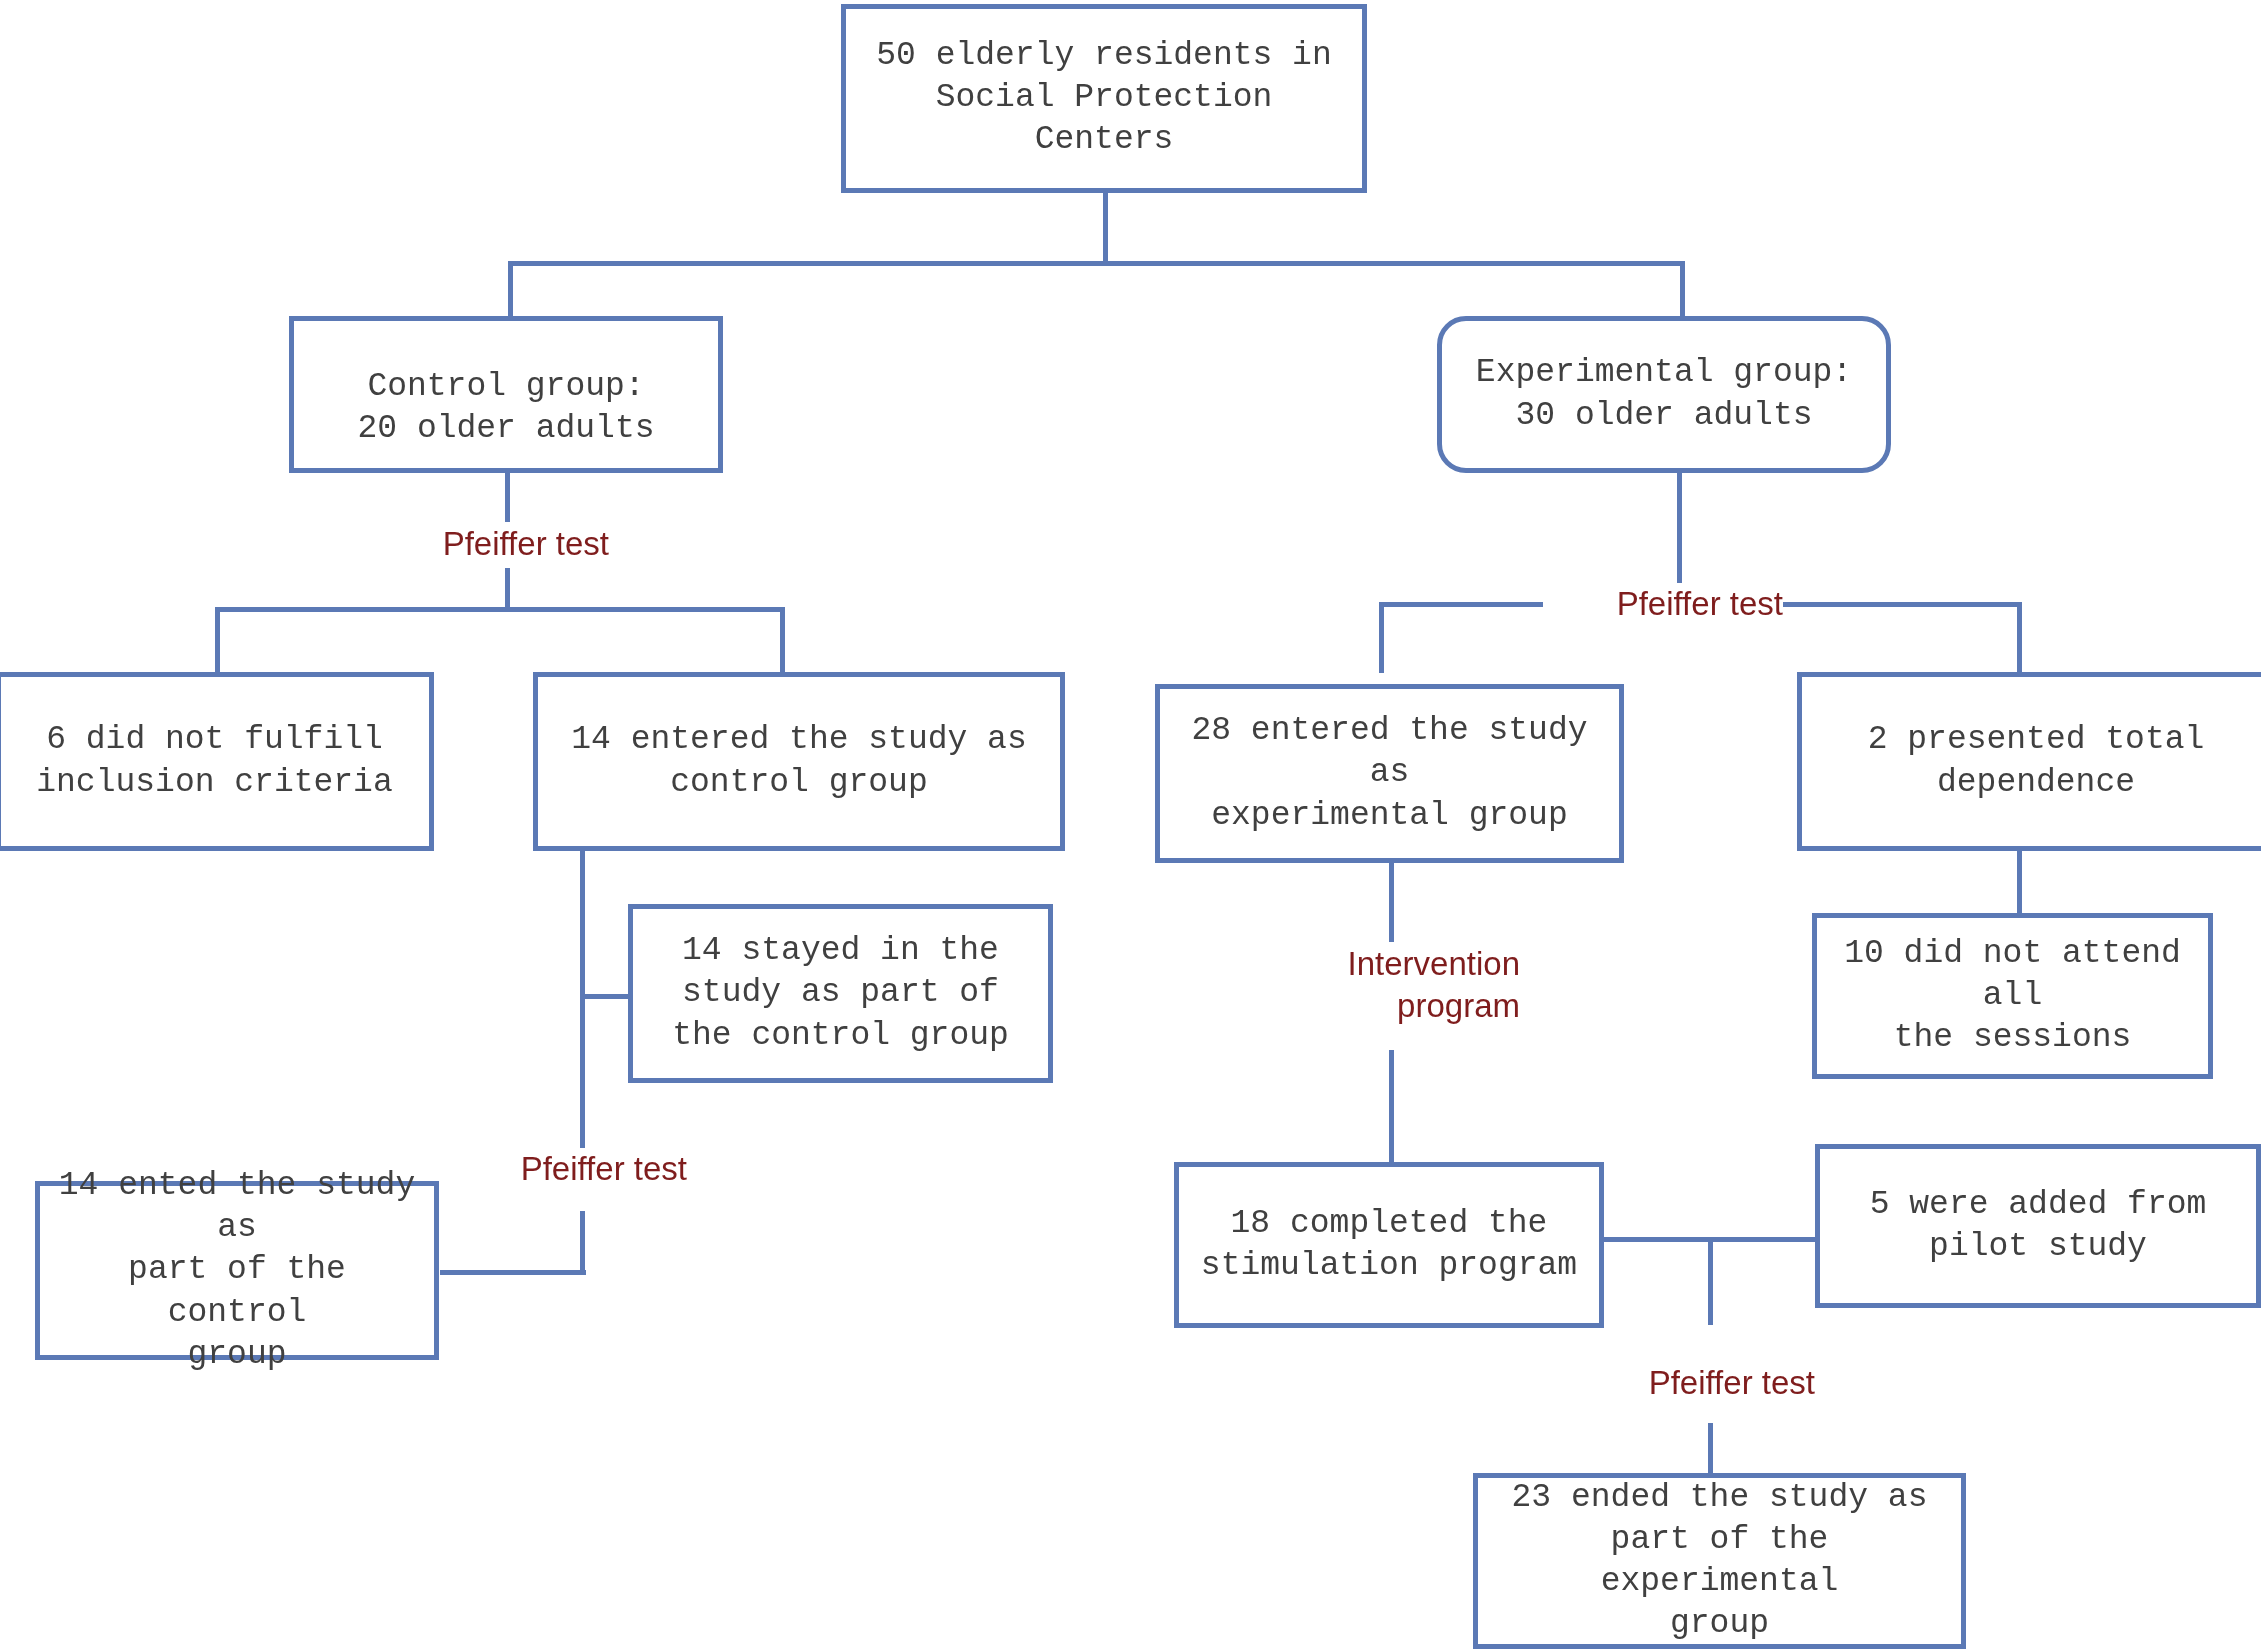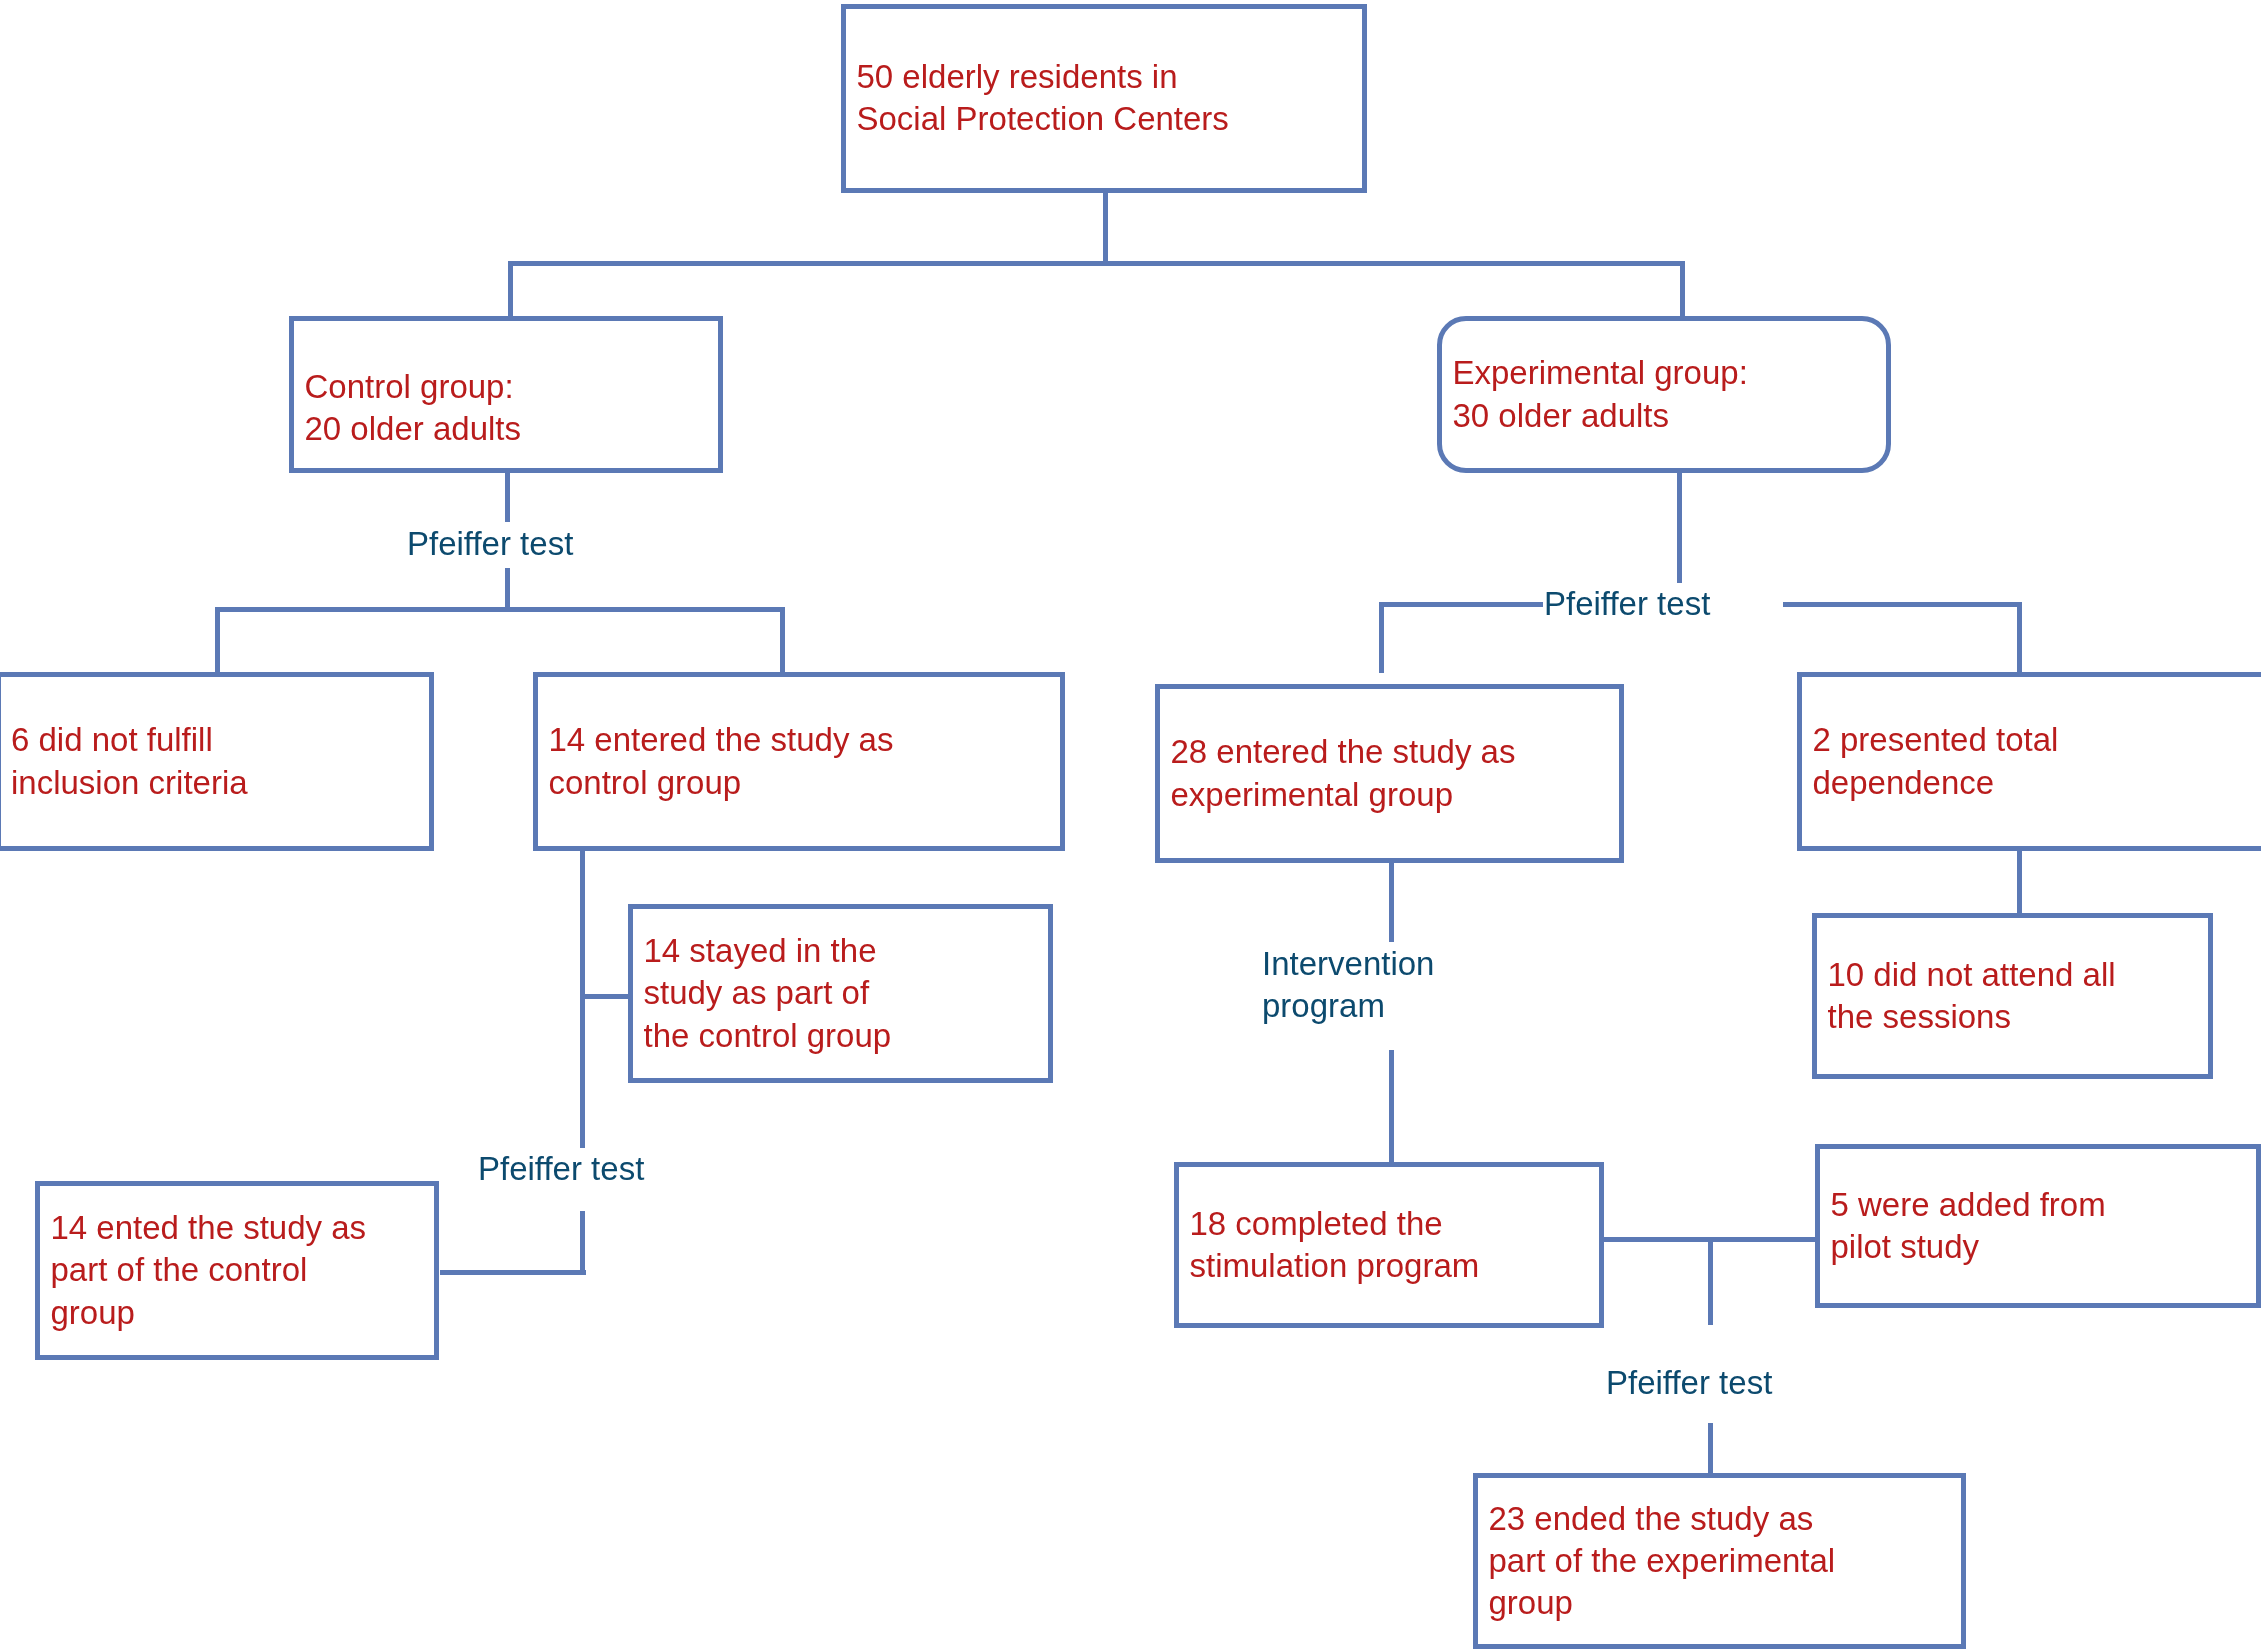--- a/index.html
+++ b/index.html
@@ -16,43 +16,44 @@
     font-family: "Liberation Sans", sans-serif;
   }
   .node {
     position: absolute;
     box-sizing: border-box;
     border: 5.2px solid #5b79b5;
     background: #ffffff;
     display: flex;
     align-items: center;
     justify-content: center;
-    text-align: left;
-    color: #b91c1c;
+    text-align: center;
+    color: #404040;
     font-size: 33px;
     line-height: 1.28;
     padding: 4.5px 10.5px;
+    font-family: Liberation Mono, monospace;
   }
   .node span {
     display: block;
     width: 100%;
   }
   .edge {
     position: absolute;
     background: #5b79b5;
   }
   .edge.v { width: 5.2px; }
   .edge.h { height: 5.2px; }
   .edge-label {
     position: absolute;
-    color: #0c4a6e;
+    color: #7f1d1d;
     font-size: 33px;
     line-height: 1.26;
     white-space: pre;
-    text-align: left;
+    text-align: right;
     background: #ffffff;
   }
 </style>
 </head>
 <body>
 
 <div id="stage">
 
   <div class="edge v" style="left:1103px; top:193px; height:71px;"></div>
   <div class="edge h" style="left:508px; top:261px; width:1177px;"></div>

